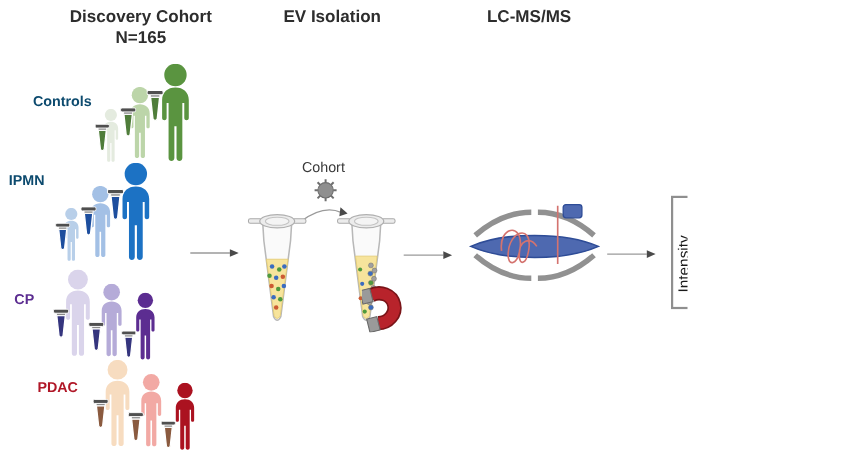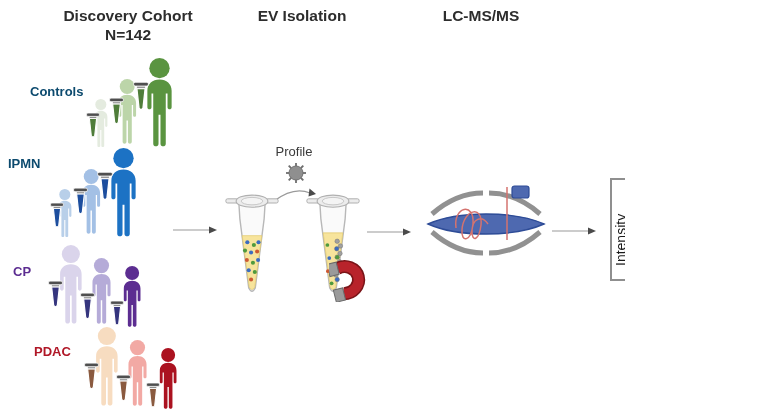--- a/index.html
+++ b/index.html
@@ -41,21 +41,21 @@
       <symbol id="sym-tube-s" viewBox="0 0 14 26">
         <path d="M3.4,6 L10.6,6 L8.7,23.2 Q7,25.6 5.3,23.2 Z" fill="currentColor" stroke="#ffffff" stroke-width="1.1"></path>
         <rect x="3.2" y="3.6" width="7.6" height="2.2" fill="#8a8a8a" stroke="#ffffff" stroke-width="0.7"></rect>
         <rect x="0.6" y="0.5" width="12.8" height="3.4" rx="1.2" fill="#4f4f4f" stroke="#ffffff" stroke-width="0.8"></rect>
       </symbol>
     </defs>
   </svg>
 
   <div class="col-title" style="left:20px;width:216px;">
     <div>Discovery Cohort</div>
-    <div>N=142</div>
+    <div>N=165</div>
   </div>
   <div class="col-title" style="left:411px;width:140px;">LC-MS/MS</div>
   <div class="col-title" style="left:232px;width:140px;">EV Isolation</div>
 
   <div class="grp-label lbl-controls" style="left:30px;top:84px;">Controls</div>
   <div class="grp-label lbl-ipmn" style="left:8px;top:156px;">IPMN</div>
   <div class="grp-label lbl-cp" style="left:13px;top:264px;">CP</div>
   <div class="grp-label lbl-pdac" style="left:34px;top:344px;">PDAC</div>
 
   <svg class="abs" style="left:86px;top:58px;" width="108" height="92" viewBox="0 0 108 92">
@@ -92,21 +92,21 @@
     <use href="#sym-tube-s" x="0" y="37" width="15" height="29" color="#8a5a3f"></use>
     <use href="#sym-tube-s" x="32" y="49" width="15" height="29" color="#8a5a3f"></use>
     <use href="#sym-tube-s" x="62" y="57" width="14" height="27" color="#8a5a3f"></use>
   </svg>
 
   <svg class="abs" style="left:172px;top:224px;" width="46" height="12">
     <line x1="1" y1="6" x2="37" y2="6" stroke="#9a9a9a" stroke-width="1.2"></line>
     <path d="M37,2.5 L45,6 L37,9.5 Z" fill="#4a4a4a"></path>
   </svg>
 
-  <div class="evtrap-label">Profile</div>
+  <div class="evtrap-label">Cohort</div>
   <svg class="abs" style="left:284px;top:161px;" width="24" height="24">
     <g stroke="#6e6e6e" stroke-width="1.8">
       <line x1="19" y1="12" x2="22" y2="12"></line>
         <line x1="17" y1="17" x2="19.3" y2="19.3"></line>
       <line x1="12" y1="19" x2="12" y2="22"></line>
         <line x1="7" y1="17" x2="4.7" y2="19.3"></line>
       <line x1="5" y1="12" x2="2" y2="12"></line>
         <line x1="7" y1="7" x2="4.7" y2="4.7"></line>
       <line x1="12" y1="5" x2="12" y2="2"></line>
         <line x1="17" y1="7" x2="19.3" y2="4.7"></line>

